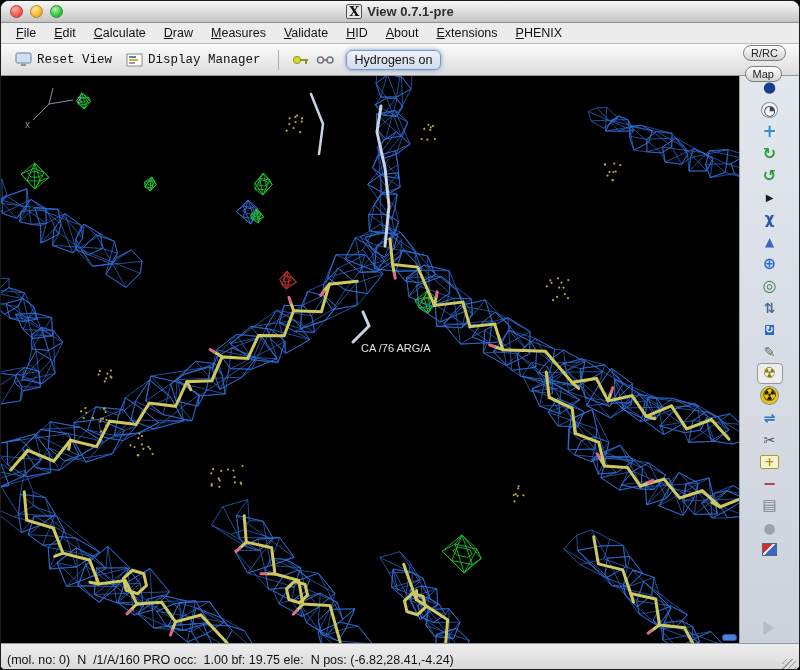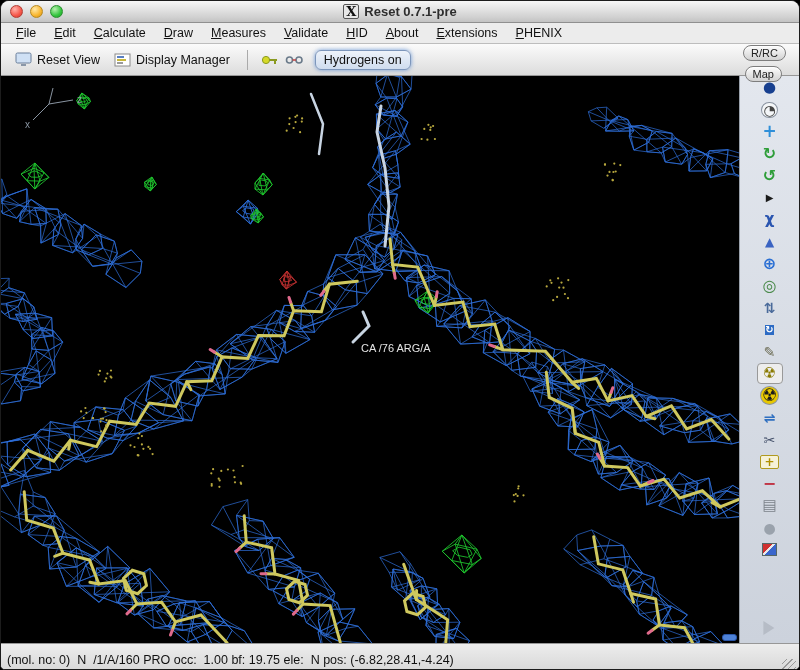--- a/index.html
+++ b/index.html
@@ -26,21 +26,21 @@
   
   .menubar { height:21px; background:#ececec; border-bottom:1px solid #bdbdbd;
              display:flex; align-items:flex-end; padding-left:6px; }
   .menu-item { font-size:12.5px; color:#111; padding:0 9px; cursor:default; line-height:20px; }
   .menu-item .mn { text-decoration:underline; }
 
   
   .toolbar { height:32px; background:linear-gradient(#fbfbfb,#dcdcdc);
              border-bottom:1px solid #979797; display:flex; align-items:center;
              padding-left:10px; gap:6px; position:relative; }
-  .tb-group { display:flex; align-items:center; gap:5px; font-size:12.5px; color:#111; padding:0 4px; }
+  .tb-group { display:flex; align-items:center; gap:5px; font-size:12.5px; color:#111; padding:0 4px;font-family:Liberation Mono, monospace; }
   .tb-sep { width:1px; height:20px; background:#aaa; margin:0 7px; }
   .toggle-btn { border:1px solid #7d96bb; border-radius:6px;
                 background:linear-gradient(#eef3fa,#cfdcee); padding:2px 8px;
                 font-size:12.5px; color:#111; box-shadow:0 0 4px rgba(90,140,210,.85); margin-left:5px; }
   .pill { position:absolute; z-index:6; border:1px solid #7d7d7d; border-radius:9px;
           background:linear-gradient(#fdfdfd,#d2d2d2); font-size:11px; padding:1px 7px;
           color:#222; box-shadow:inset 0 1px 1px rgba(255,255,255,.8); }
   .pill.rrc { top:44px; right:13px;margin-left:44px; }
   .pill.map { top:65px; right:17px; }
 
@@ -79,21 +79,21 @@
 <div class="window">
 
   <div class="titlebar">
     <div class="lights">
       <span class="light close"></span>
       <span class="light min"></span>
       <span class="light zoom"></span>
     </div>
     <div class="title-wrap">
       <span class="x11">X</span>
-      <span>Reset 0.7.1-pre</span>
+      <span>View 0.7.1-pre</span>
     </div>
   </div>
 
   <div class="menubar">
       <div class="menu-item"><span class="mn">F</span>ile</div>
       <div class="menu-item"><span class="mn">E</span>dit</div>
       <div class="menu-item"><span class="mn">C</span>alculate</div>
       <div class="menu-item"><span class="mn">D</span>raw</div>
       <div class="menu-item"><span class="mn">M</span>easures</div>
       <div class="menu-item"><span class="mn">V</span>alidate</div>

